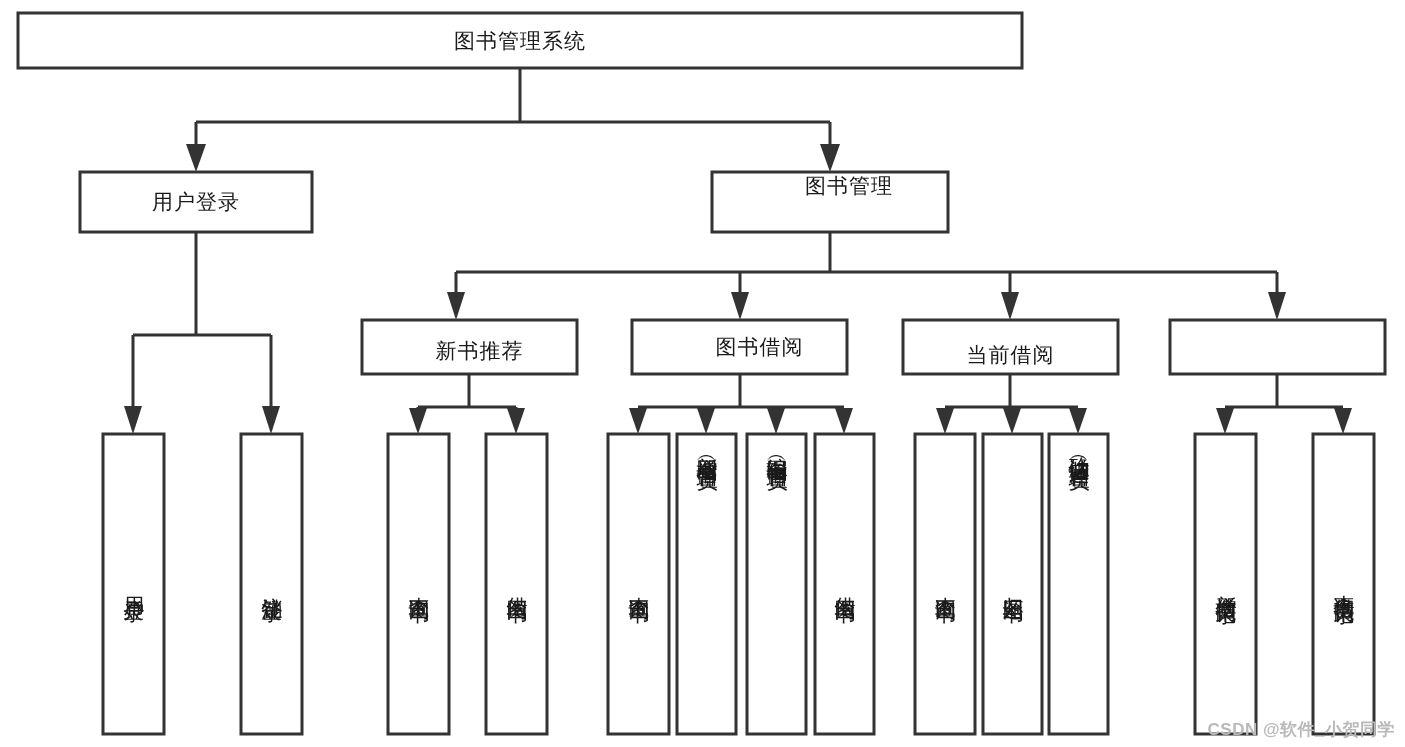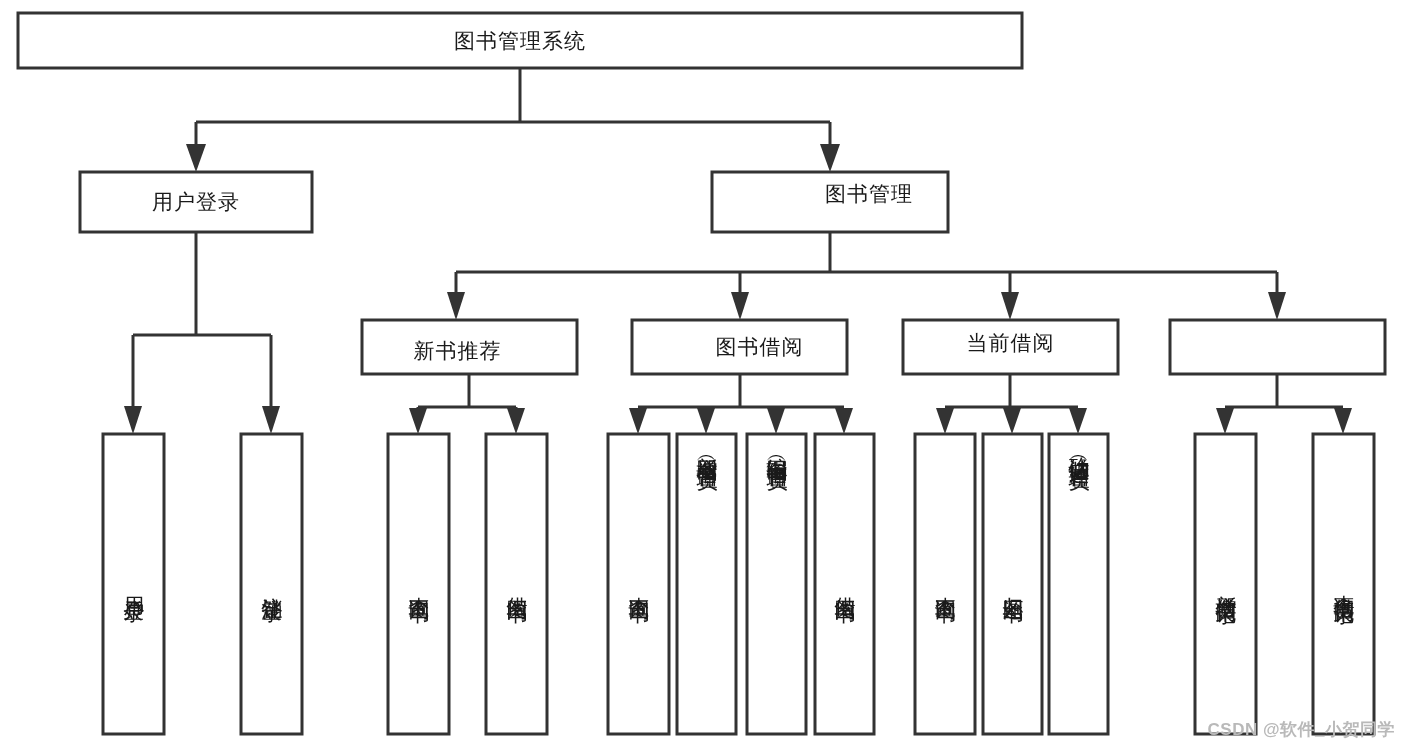--- a/index.html
+++ b/index.html
@@ -176,25 +176,25 @@
     <rect class="nodebox" x="983" y="434" width="59" height="300"></rect>
     <rect class="nodebox" x="1049" y="434" width="59" height="300"></rect>
 
     <rect class="nodebox" x="1195" y="434" width="61" height="300"></rect>
     <rect class="nodebox" x="1313" y="434" width="61" height="300"></rect>
   </svg>
 
   <div class="hlabel-wrap" style="left:18px; top:13px; width:1004px; height:55px;">图书管理系统</div>
 
   <div class="hlabel-wrap" style="left:80px; top:172px; width:232px; height:60px;">用户登录</div>
-  <div class="hlabel-wrap" style="left:712px; top:164px; width:274px; height:60px;padding-left:20px;">图书管理</div>
-
-  <div class="hlabel-wrap" style="left:350px; top:320px; width:215px; height:62px;">新书推荐</div>
+  <div class="hlabel-wrap" style="left:712px; top:156px; width:274px; height:60px;">图书管理</div>
+
+  <div class="hlabel-wrap" style="left:372px; top:320px; width:215px; height:62px;">新书推荐</div>
   <div class="hlabel-wrap" style="left:632px; top:320px; width:255px; height:54px;">图书借阅</div>
-  <div class="hlabel-wrap" style="left:903px; top:316px; width:215px; height:54px;">当前借阅</div>
+  <div class="hlabel-wrap" style="left:903px; top:328px; width:215px; height:54px;">当前借阅</div>
 
   <div class="vlabel-wrap" style="left:103px; top:434px; width:61px; height:300px;">用户登录</div>
   <div class="vlabel-wrap" style="left:241px; top:434px; width:61px; height:300px;">注销登录</div>
   <div class="vlabel-wrap" style="left:388px; top:434px; width:61px; height:300px;">查询图书</div>
   <div class="vlabel-wrap" style="left:486px; top:434px; width:61px; height:300px;">借阅图书</div>
 
   <div class="vlabel-wrap" style="left:608px; top:434px; width:61px; height:300px;">查询图书</div>
   <div class="vlabel-wrap" style="left:677px; top:434px; width:59px; height:300px; justify-content:flex-start; padding-top:6px; box-sizing:border-box;">新增图书（管理员）</div>
   <div class="vlabel-wrap" style="left:747px; top:434px; width:59px; height:300px; justify-content:flex-start; padding-top:6px; box-sizing:border-box;">编辑图书（管理员）</div>
   <div class="vlabel-wrap" style="left:815px; top:434px; width:59px; height:300px;">借阅图书</div>

